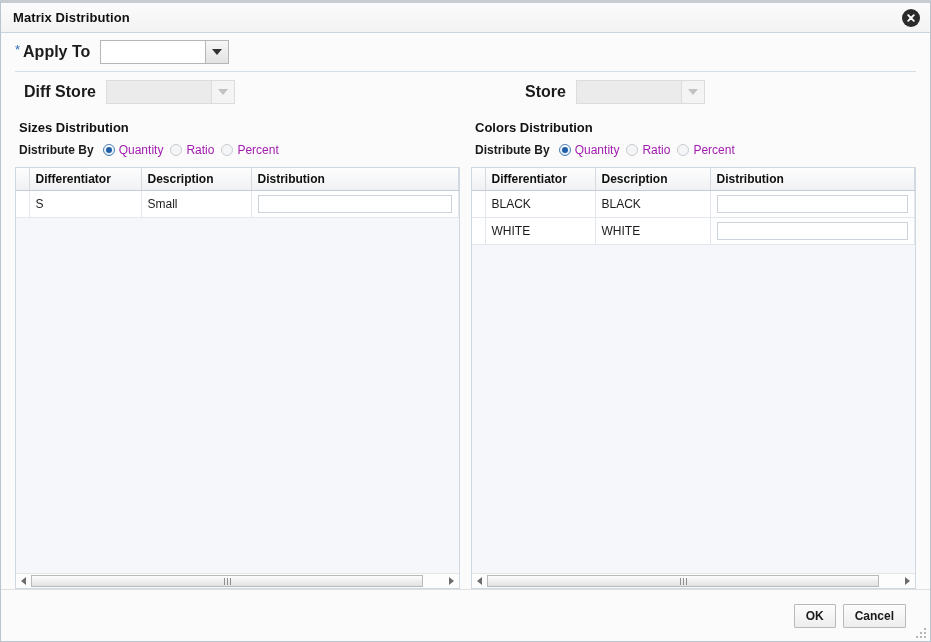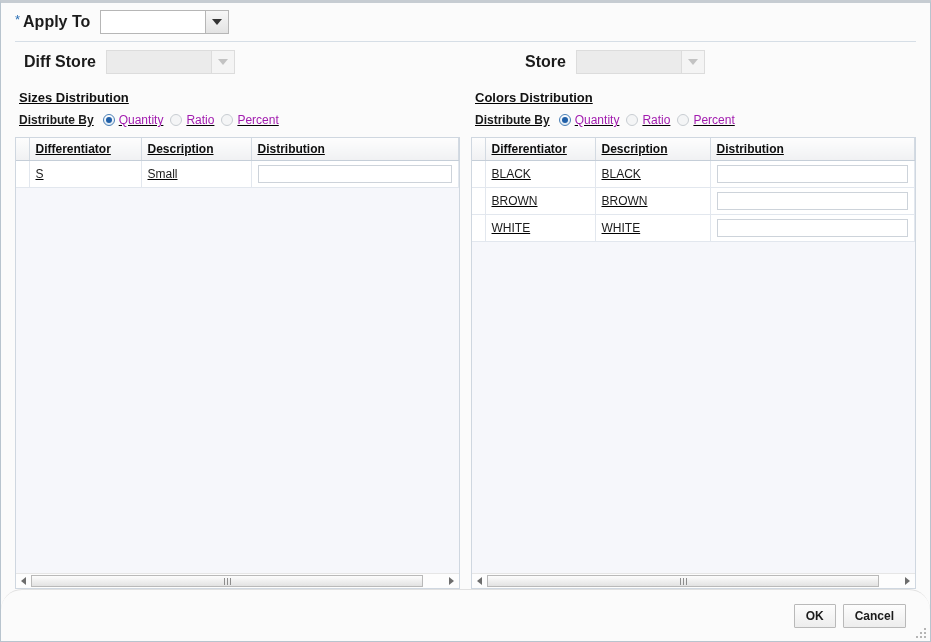--- a/index.html
+++ b/index.html
@@ -148,21 +148,20 @@
   }
 
   
   .panels {
     flex: 1 1 auto;
     display: flex;
     padding: 0 14px;
     box-sizing: border-box;
     gap: 11px;
     min-height: 0;
-    text-decoration: underline;
   }
   .panel {
     flex: 1 1 0;
     display: flex;
     flex-direction: column;
     min-width: 0;
   }
   .panel-title {
     font-size: 13px;
     font-weight: bold;
@@ -332,21 +331,20 @@
     height: 52px;
     background: #fbfbfb;
     border-top: 1px solid #e0e0e0;
     display: flex;
     align-items: center;
     justify-content: flex-end;
     padding: 0 24px 0 14px;
     gap: 7px;
     box-sizing: border-box;
     position: relative;
-    border-radius: 21px;
   }
   .btn {
     height: 24px;
     padding: 0 11px;
     box-sizing: border-box;
     border: 1px solid #b9b9b9;
     background: linear-gradient(to bottom, #fdfdfd 0%, #ededed 100%);
     font-family: "Liberation Sans", sans-serif;
     font-size: 12px;
     font-weight: bold;
@@ -367,20 +365,28 @@
     width: 2px;
     height: 2px;
     background: #b5b5b5;
   }
 </style>
 </head>
 <body>
 
 <div class="dialog">
 
+  <div class="titlebar">
+    <span class="title">Matrix Distribution</span>
+    <div class="close-btn">
+      <svg width="12" height="12" viewBox="0 0 12 12" aria-hidden="true">
+        <path d="M3.2 3.2 L8.8 8.8 M8.8 3.2 L3.2 8.8" stroke="#ffffff" stroke-width="1.9" stroke-linecap="round"></path>
+      </svg>
+    </div>
+  </div>
 
   <div class="formarea">
 
     <div class="form-row">
       <span class="req-star">*</span>
       <span class="field-label">Apply To</span>
       <div class="lov">
         <input class="lov-input" type="text" value="" style="">
         <div class="lov-btn">
           <span class="caret"></span>
@@ -507,28 +513,20 @@
             <tr>
               <td class="col-sel"></td>
               <td>BLACK</td>
               <td>BLACK</td>
               <td>
                 <input class="cell-input" type="text" value="" style="">
               </td>
             </tr>
             <tr>
               <td class="col-sel"></td>
-              <td>BROWN</td>
-              <td>BROWN</td>
-              <td>
-                <input class="cell-input" type="text" value="" style="">
-              </td>
-            </tr>
-            <tr>
-              <td class="col-sel"></td>
               <td>WHITE</td>
               <td>WHITE</td>
               <td>
                 <input class="cell-input" type="text" value="" style="">
               </td>
             </tr>
           </tbody>
         </table>
         <div class="filler"></div>
         <div class="hscroll">

